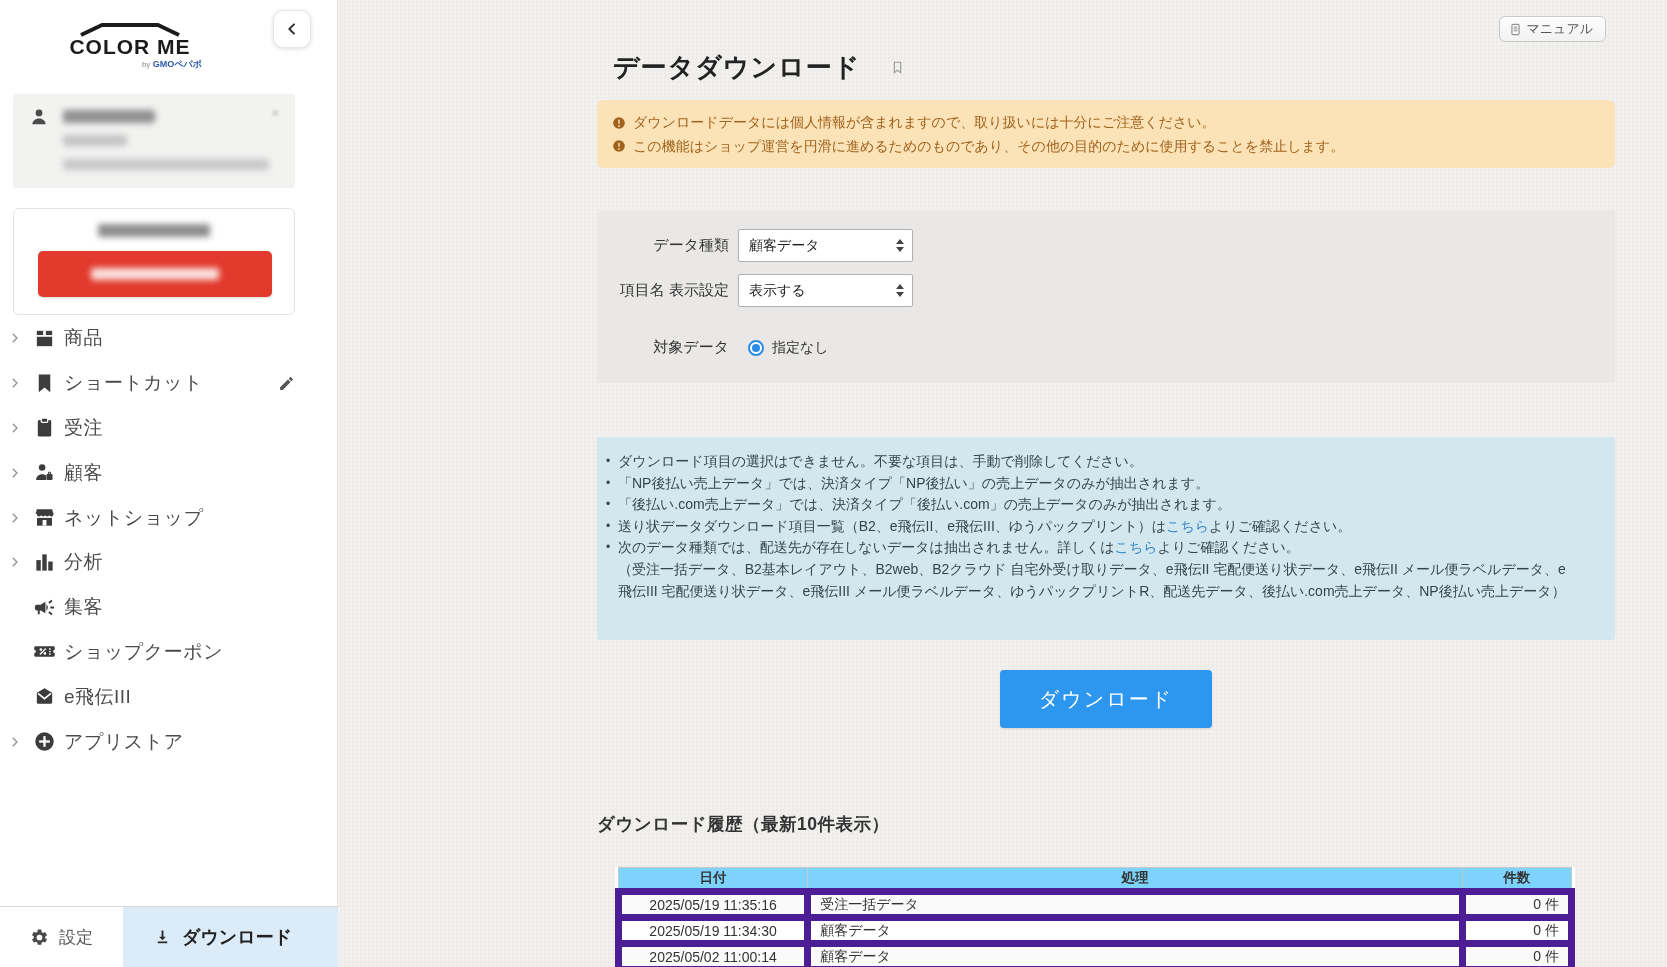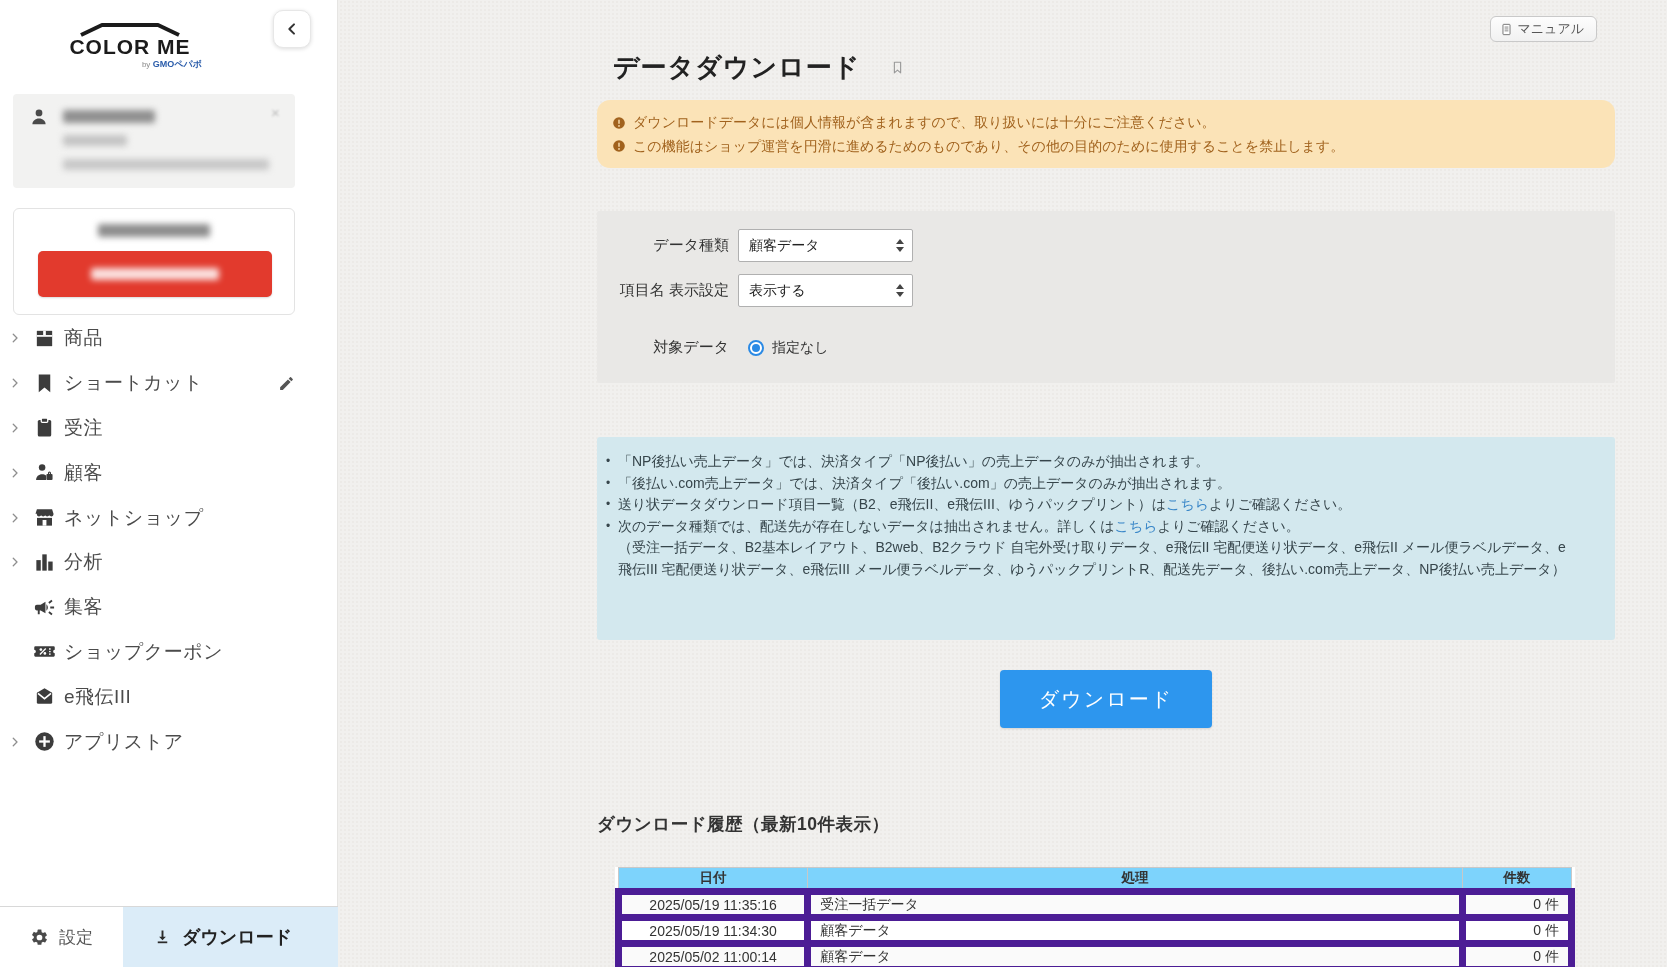--- a/index.html
+++ b/index.html
@@ -74,33 +74,33 @@
 
   
   .main { position:absolute; left:339px; top:0; width:1328px; height:967px;
     background:#f1f0ee;
     background-image:radial-gradient(#eceae7 0.8px, transparent 0.8px);
     background-size:4px 4px;
   }
   .content { position:absolute; left:258px; top:0; width:1018px; height:967px; }
 
   .manual-btn {
-    position:absolute; right:18px; top:16px; height:26px; padding:0 12px 0 9px;
+    position:absolute; right:9px; top:16px; height:26px; padding:0 12px 0 9px;
     background:linear-gradient(#fdfdfd,#f1f1f1); border:1px solid #c9c9c9; border-radius:6px;
     display:flex; align-items:center; gap:4px; font-size:13px; color:#555; cursor:pointer;
   }
   .manual-btn svg { width:13px; height:15px; }
 
   .page-title-row { position:absolute; left:16px; top:50px; display:flex; align-items:center; gap:30px; }
   .page-title { font-size:26px; font-weight:bold; color:#222; letter-spacing:1px; }
   .title-bookmark { width:15px; height:19px; color:#9a9a9a; cursor:pointer; }
 
   .warning-box {
     position:absolute; left:0; top:100px; width:1018px; min-height:67px;
-    background:#fbe3b7; border-radius:13px; padding:11px 18px 10px 15px;
+    background:#fbe3b7; border-radius:6px; padding:11px 18px 10px 15px;
     color:#a1621d; font-size:14px;
   }
   .warn-line { display:flex; align-items:center; gap:7px; line-height:23.5px; }
   .warn-line svg { width:14px; height:14px; flex:none; }
 
   .form-box {
     position:absolute; left:0; top:211px; width:1018px; height:172px;
     background:#e9e8e6; border-radius:2px;
   }
   .form-row { position:absolute; left:0; display:flex; align-items:center; height:33px; }
@@ -422,20 +422,21 @@
           <span class="radio">
               <i></i>
             </span>
           <span class="radio-label">指定なし</span>
         </div>
       </div>
     </div>
 
     <div class="info-box">
       <ul id="notes-list">
+          <li>ダウンロード項目の選択はできません。不要な項目は、手動で削除してください。</li>
           <li>「NP後払い売上データ」では、決済タイプ「NP後払い」の売上データのみが抽出されます。</li>
           <li>「後払い.com売上データ」では、決済タイプ「後払い.com」の売上データのみが抽出されます。</li>
           <li>送り状データダウンロード項目一覧（B2、e飛伝II、e飛伝III、ゆうパックプリント）は<span class="link">こちら</span>よりご確認ください。</li>
           <li>次のデータ種類では、配送先が存在しないデータは抽出されません。詳しくは<span class="link">こちら</span>よりご確認ください。</li>
           <div class="note-extra">（受注一括データ、B2基本レイアウト、B2web、B2クラウド 自宅外受け取りデータ、e飛伝II 宅配便送り状データ、e飛伝II メール便ラベルデータ、e飛伝III 宅配便送り状データ、e飛伝III メール便ラベルデータ、ゆうパックプリントR、配送先データ、後払い.com売上データ、NP後払い売上データ）</div>
         </ul>
     </div>
 
     <button class="download-btn">ダウンロード</button>
 

